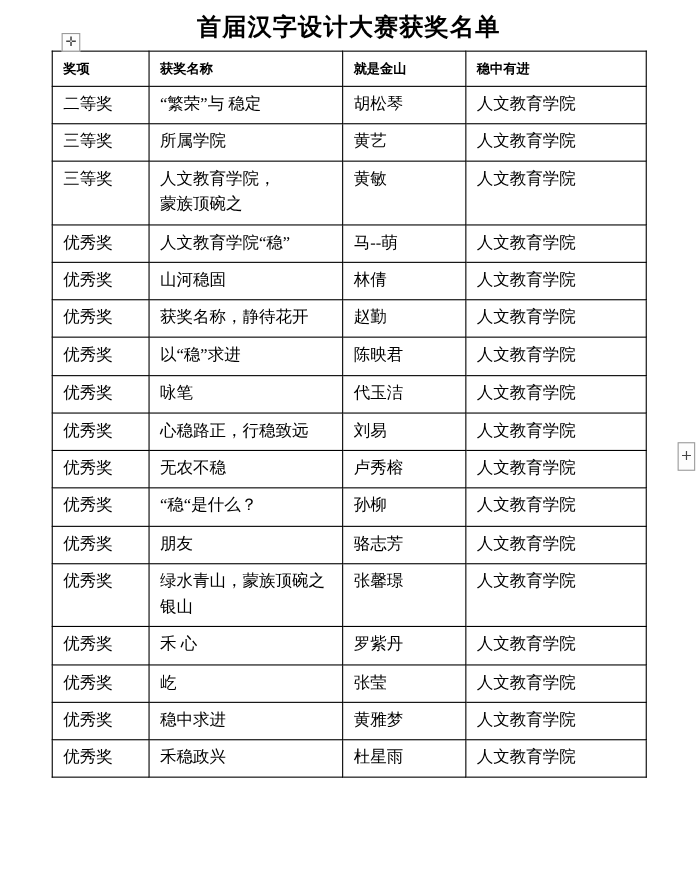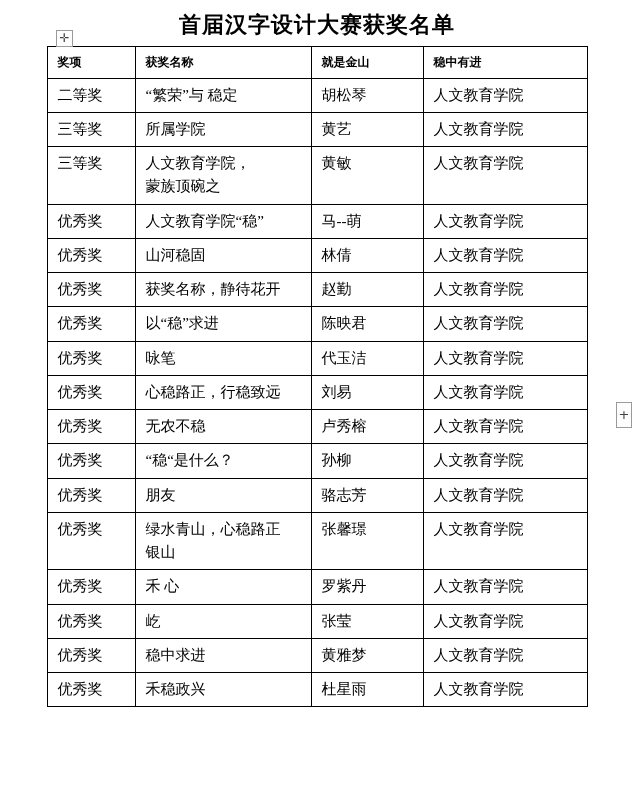--- a/index.html
+++ b/index.html
@@ -215,21 +215,21 @@
           <td>优秀奖</td>
           <td>
             <span class="cell-line">朋友</span>
           </td>
           <td>骆志芳</td>
           <td>人文教育学院</td>
         </tr>
         <tr>
           <td>优秀奖</td>
           <td>
-            <span class="cell-line">绿水青山，心稳路正</span>
+            <span class="cell-line">绿水青山，蒙族顶碗之</span>
             <span class="cell-line">银山</span>
           </td>
           <td>张馨璟</td>
           <td>人文教育学院</td>
         </tr>
         <tr>
           <td>优秀奖</td>
           <td>
             <span class="cell-line">禾 心</span>
           </td>

